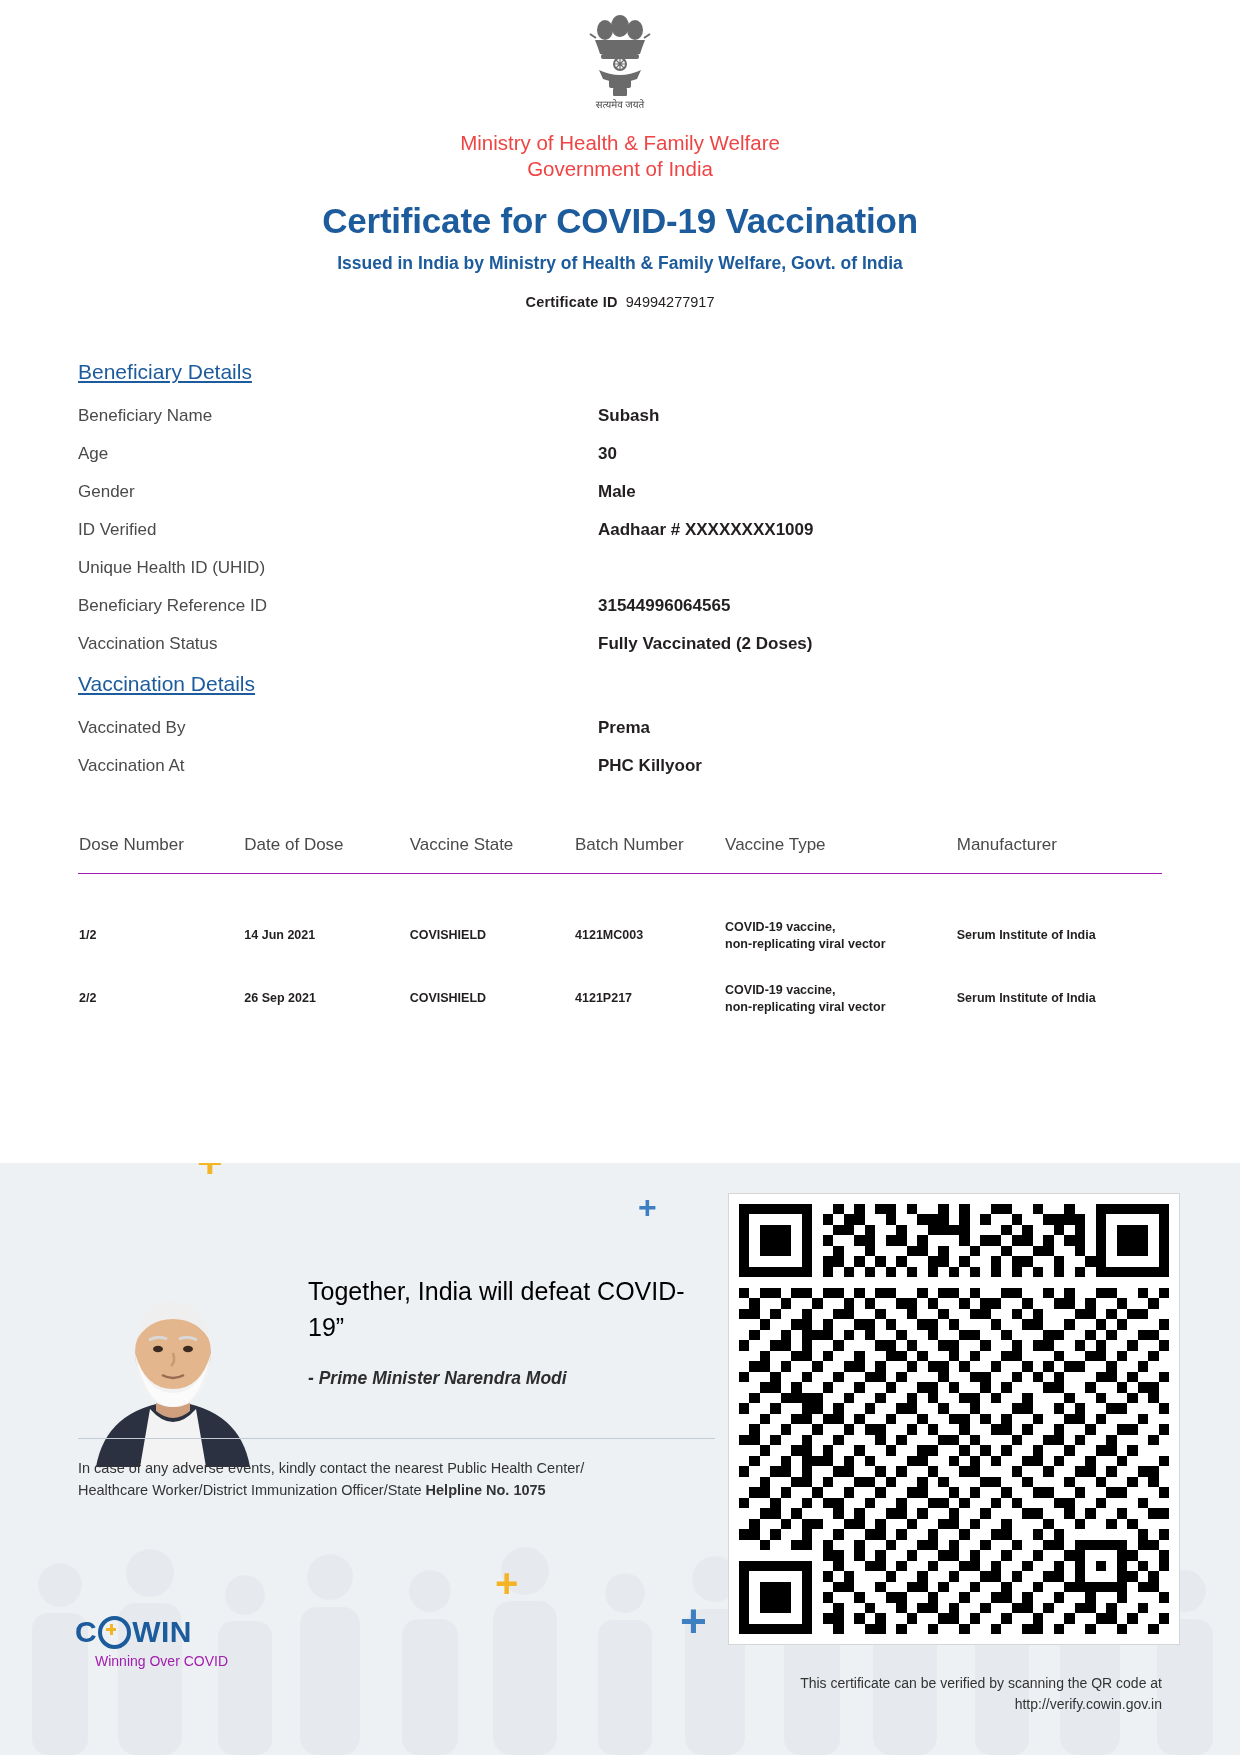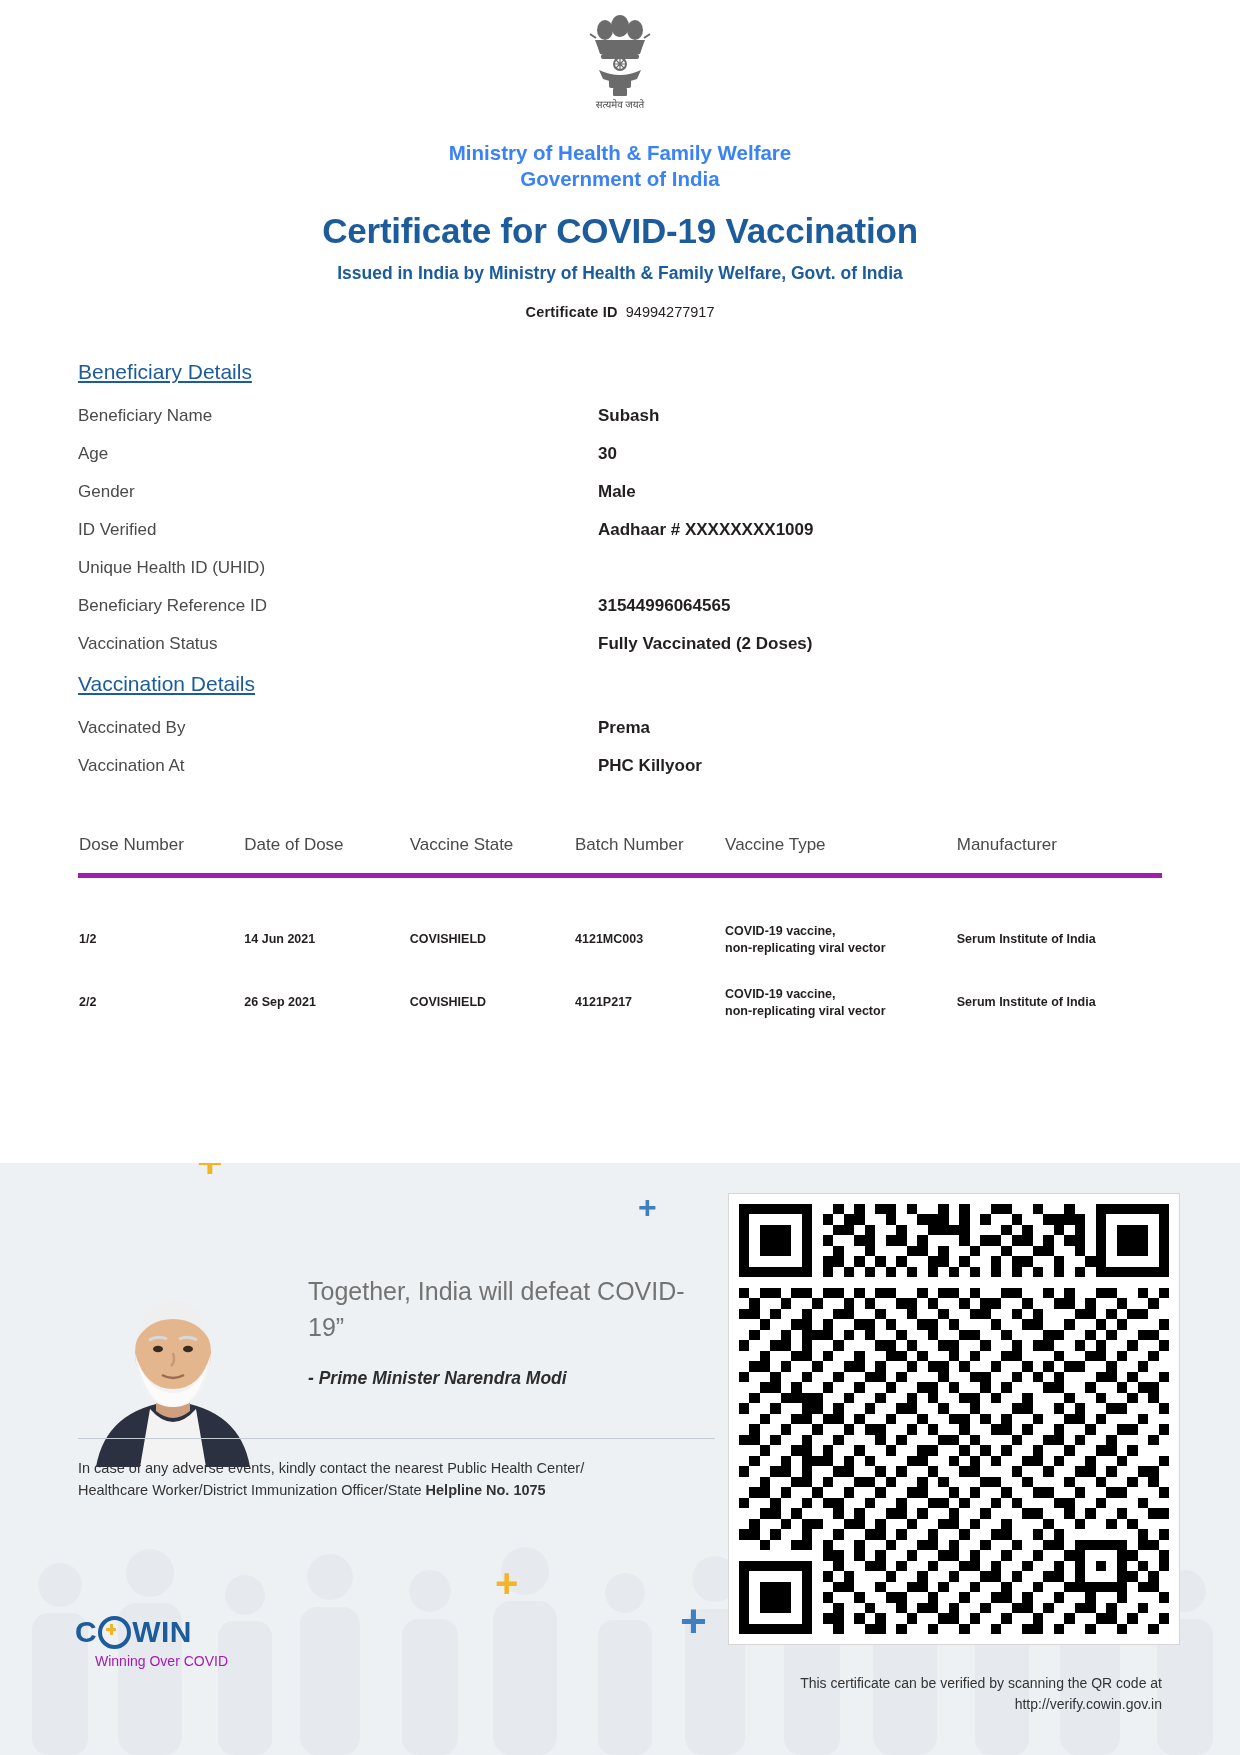--- a/index.html
+++ b/index.html
@@ -27,24 +27,24 @@
   }
   .emblem {
     margin: 0 auto;
     width: 110px;
     height: 118px;
     position: relative;
   }
   .emblem svg { display: block; margin: 0 auto; }
   .ministry {
     font-size: 20.5px;
-    font-weight: bold;
-    color: #3b82f6;
+    font-weight: normal;
+    color: #ef4444;
     line-height: 1.25;
-    margin-top: 22px;
+    margin-top: 12px;
   }
   .cert-title {
     font-size: 35px;
     font-weight: bold;
     color: #1c5b9c;
     margin-top: 20px;
     letter-spacing: -0.2px;
   }
   .cert-sub {
     font-size: 17.5px;
@@ -100,21 +100,21 @@
     margin-top: 58px;
     width: 100%;
     border-collapse: collapse;
   }
   .dose-table th {
     text-align: left;
     font-size: 17px;
     font-weight: normal;
     color: #4a4a4a;
     padding-bottom: 18px;
-    border-bottom: 5px solid #a21caf;
+    border-bottom: 1px solid #a21caf;
   }
   .dose-table td {
     font-size: 12.5px;
     font-weight: bold;
     color: #231f20;
     padding-top: 28px;
     vertical-align: middle;
     line-height: 1.35;
   }
   .dose-table tr.first-data td { padding-top: 45px; }
@@ -166,21 +166,21 @@
     top: 24px;
     width: 190px;
     height: 190px;
   }
   .quote-text {
     position: absolute;
     left: 230px;
     top: 20px;
     width: 400px;
     font-size: 25px;
-    color: #737373;
+    color: #000000;
     line-height: 1.45;
   }
   .quote-author {
     position: absolute;
     left: 230px;
     top: 115px;
     font-size: 17.5px;
     font-style: italic;
     font-weight: bold;
     color: #2d2d2d;

